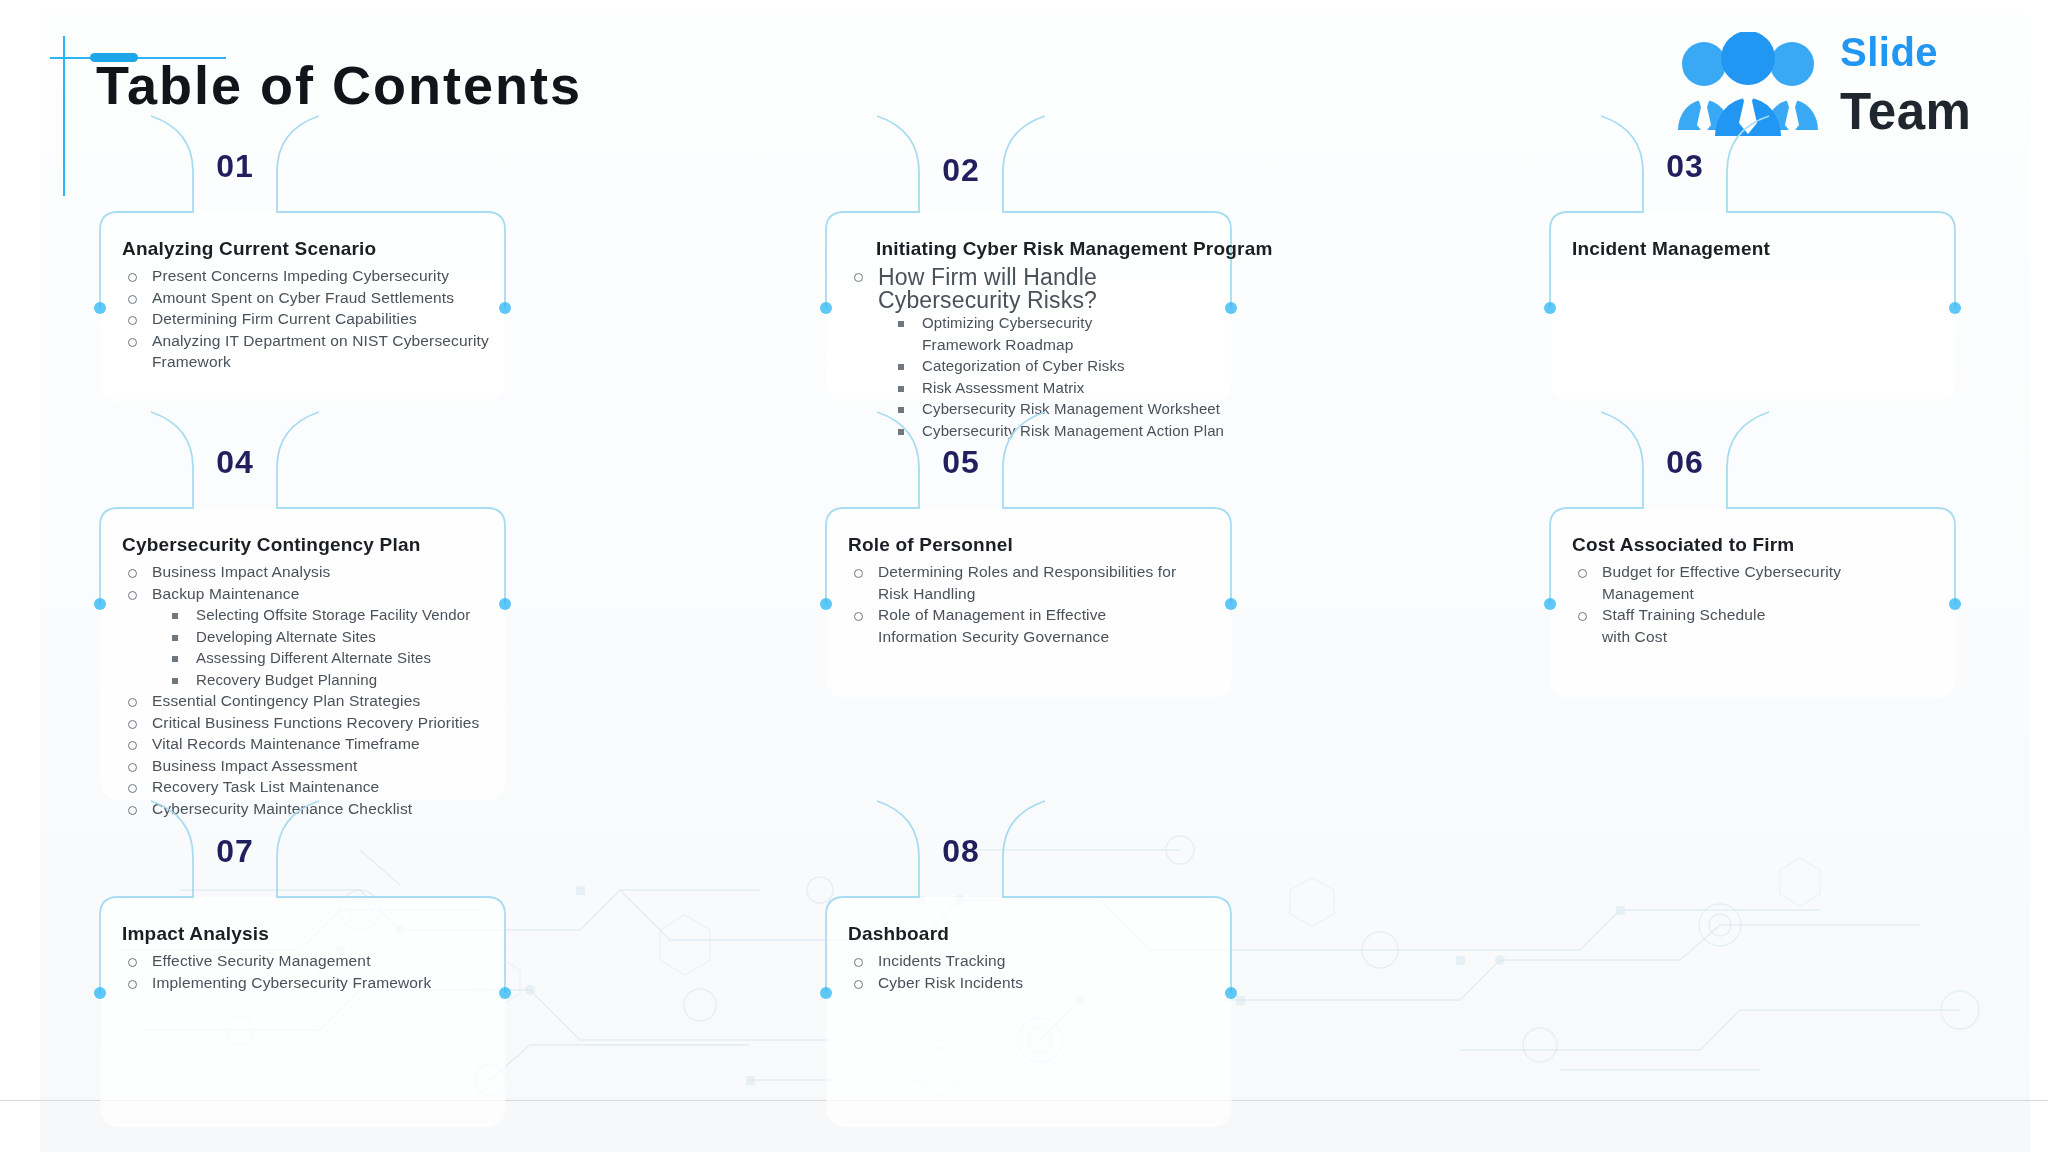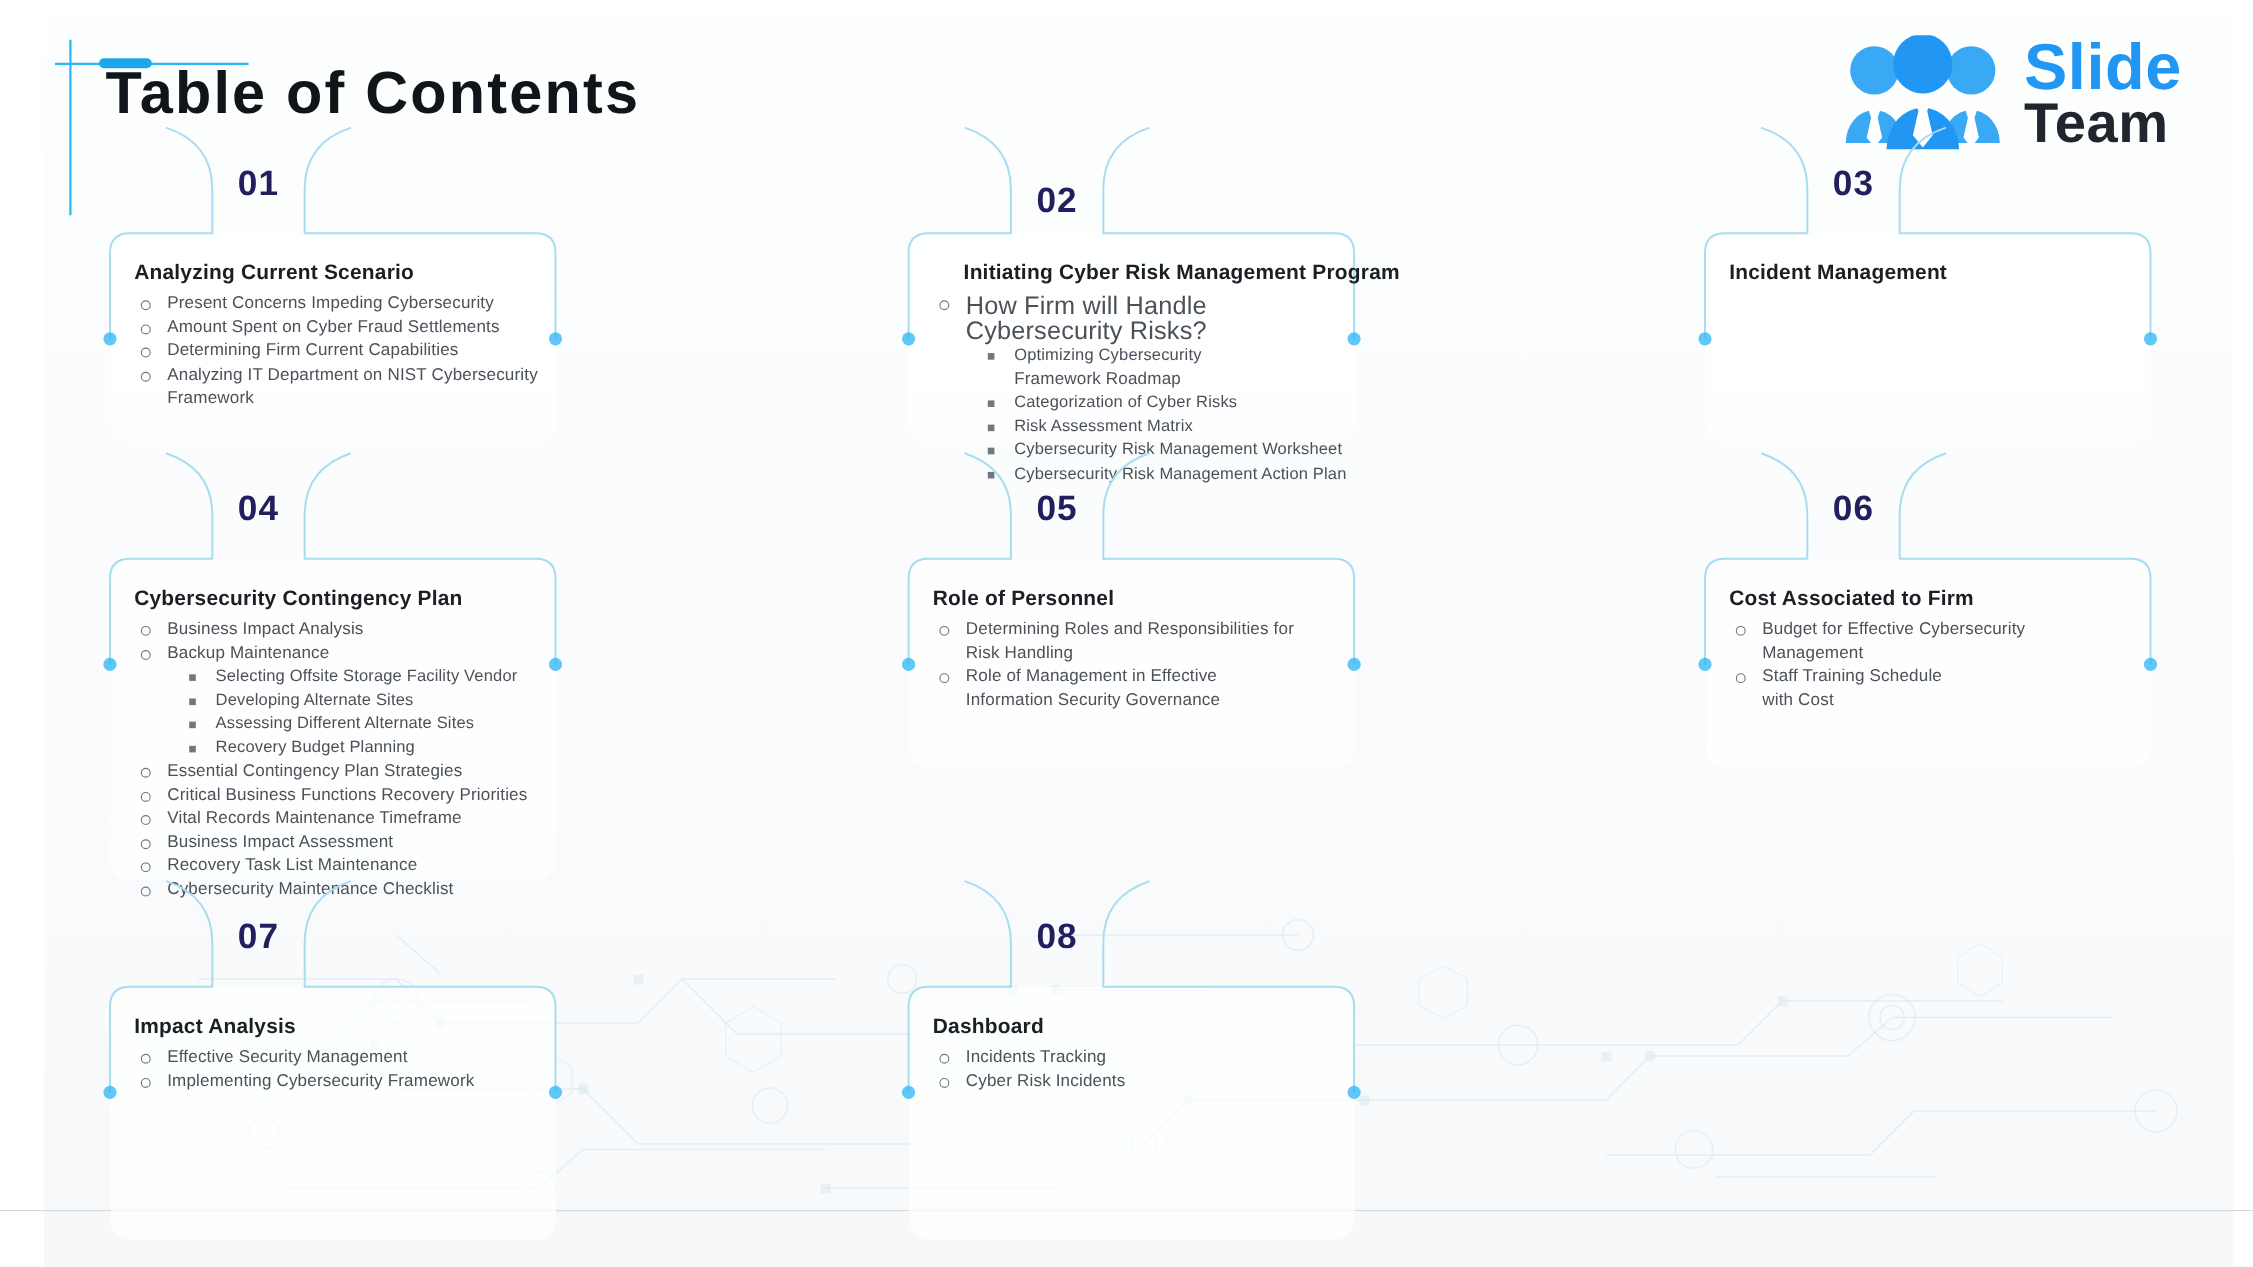--- a/index.html
+++ b/index.html
@@ -50,21 +50,21 @@
     font-size:54px; font-weight:800; letter-spacing:2px;
     color:#111418; line-height:1;
     white-space:nowrap;
   }
 
   
   #logo{ position:absolute; left:1668px; top:26px; width:352px; height:118px; }
   #logo-people{ position:absolute; left:0; top:6px; width:160px; height:104px; }
   #logo-slide{
     position:absolute; left:172px; top:6px;
-    font-size:59px; font-weight:800; color:#2196f3; line-height:1;
+    font-size:40px; font-weight:800; color:#2196f3; line-height:1;
     letter-spacing:.5px;
   }
   #logo-team{
     position:absolute; left:172px; top:60px;
     font-size:51px; font-weight:800; color:#20262e; line-height:1;
     letter-spacing:.5px;
   }
 
   
   .card{ position:absolute; }
@@ -240,21 +240,21 @@
         <path d="M 405 158
                  L 405 80
                  Q 405 62 387 62
                  L 177 62
                  L 177 22
                  Q 177 -20
                    219 -34" fill="none" stroke="#a8dcf0" stroke-width="1.8"></path>
         <circle cx="0" cy="158" r="6" fill="#29b6f6" opacity="0.75"></circle>
         <circle cx="405" cy="158" r="6" fill="#29b6f6" opacity="0.75"></circle>
       </svg>
-      <div class="card-num" style="left: 85px; top: 16px;">02</div>
+      <div class="card-num" style="left: 85px; top: 4px;">02</div>
       <div class="card-title" style="left: 22px; top: 88px; margin-left: 28px;">Initiating Cyber Risk Management Program</div>
       <ul class="bullets" style="left: 22px; top: 116px; width: 379px;">
         <li class="l1 big">How Firm will Handle Cybersecurity Risks?</li>
         <li class="l2">Optimizing Cybersecurity</li>
         <li class="cont2">Framework Roadmap</li>
         <li class="l2">Categorization of Cyber Risks</li>
         <li class="l2">Risk Assessment Matrix</li>
         <li class="l2">Cybersecurity Risk Management Worksheet</li>
         <li class="l2">Cybersecurity Risk Management Action Plan</li>
       </ul>

